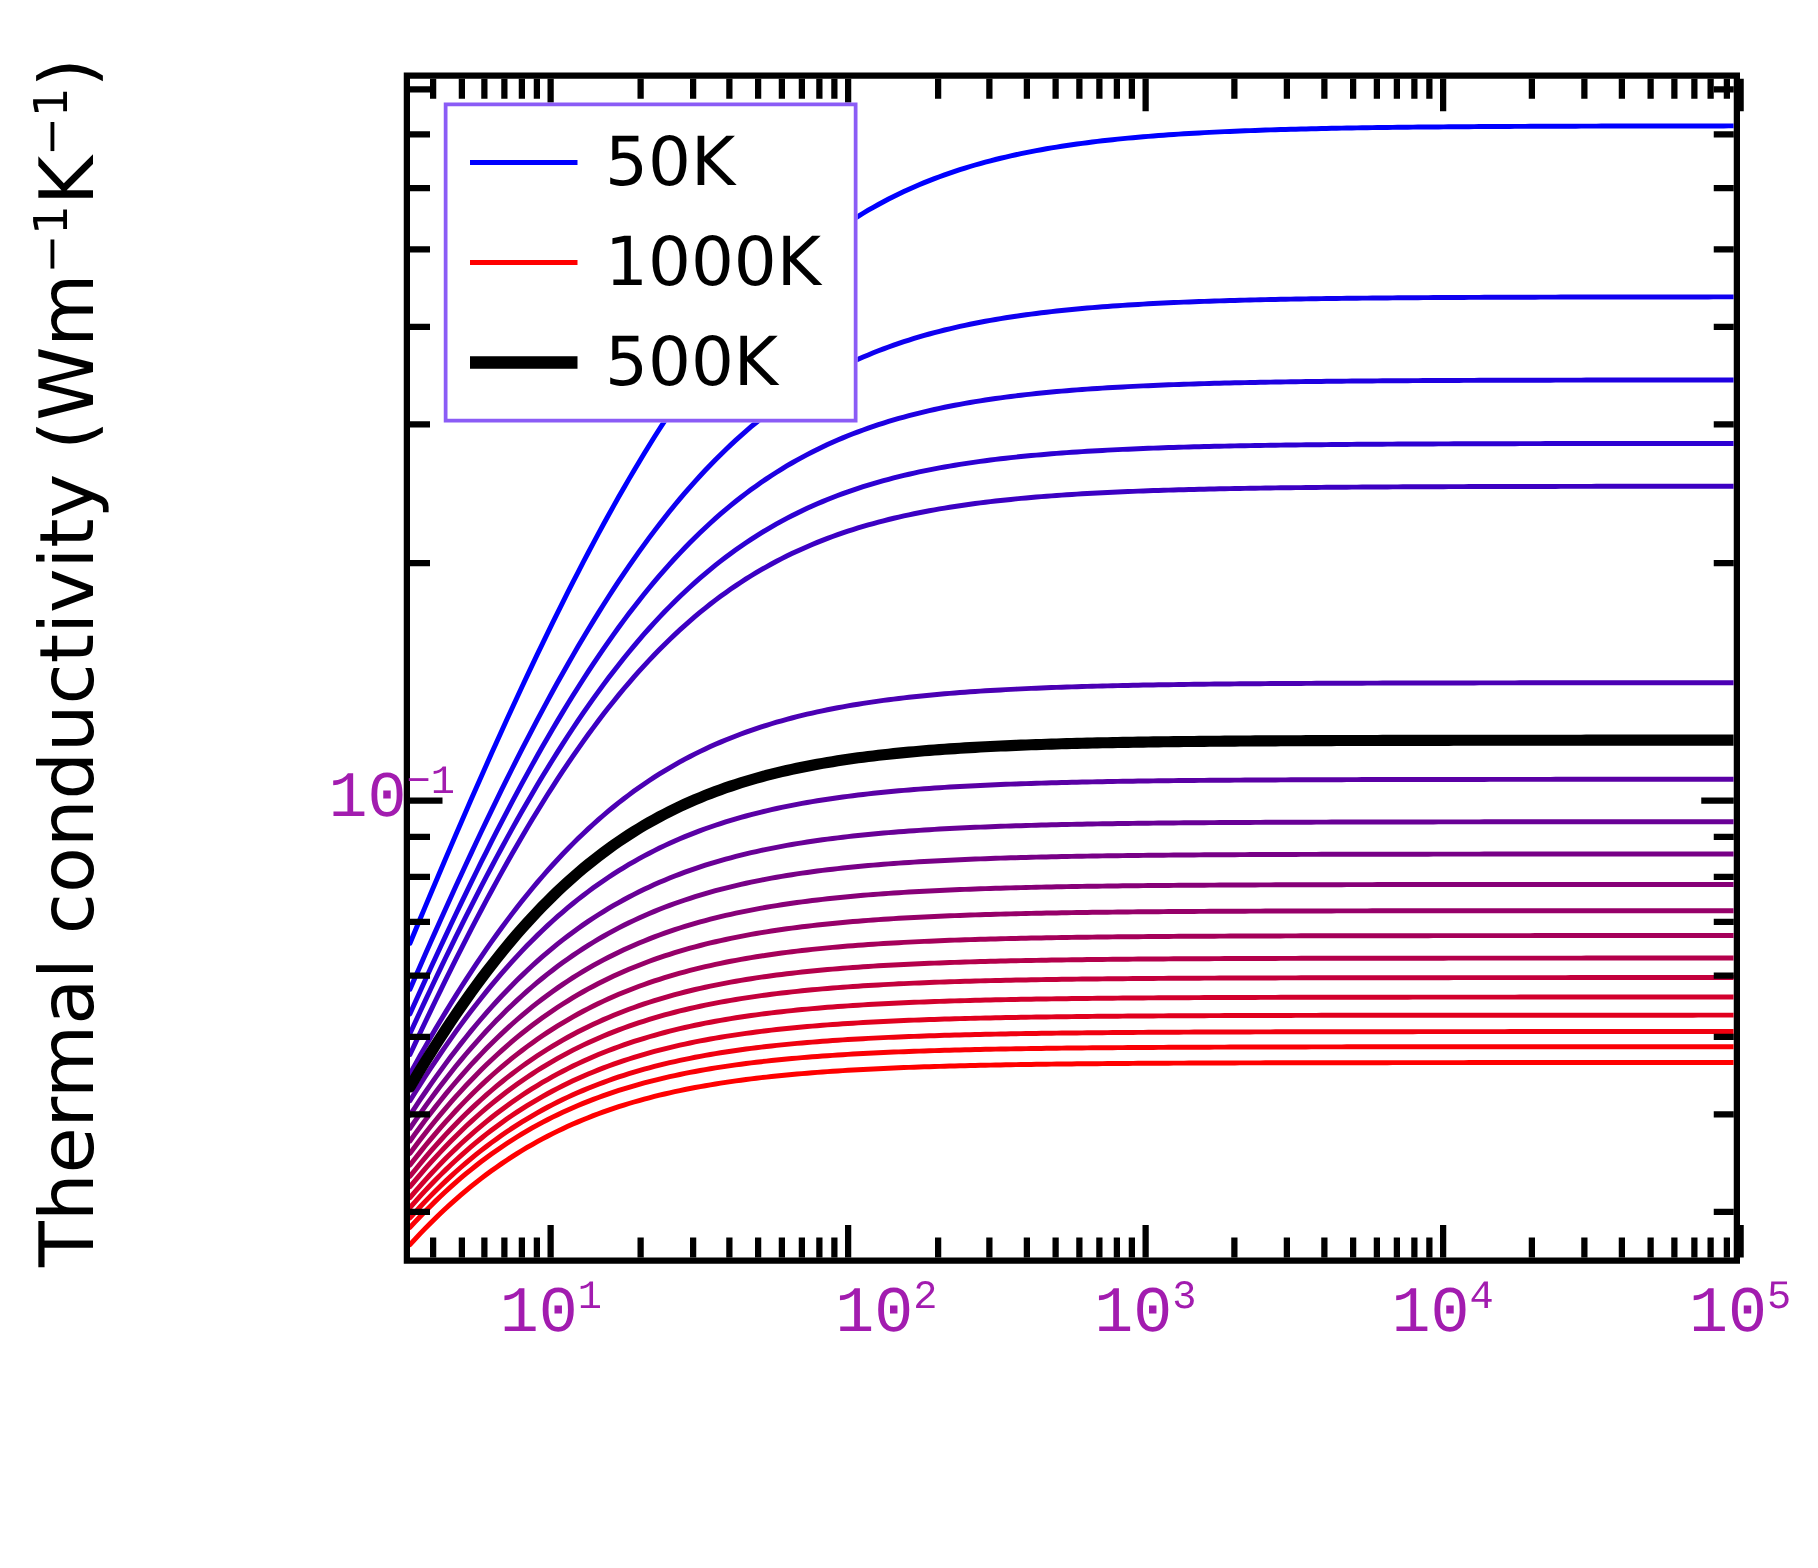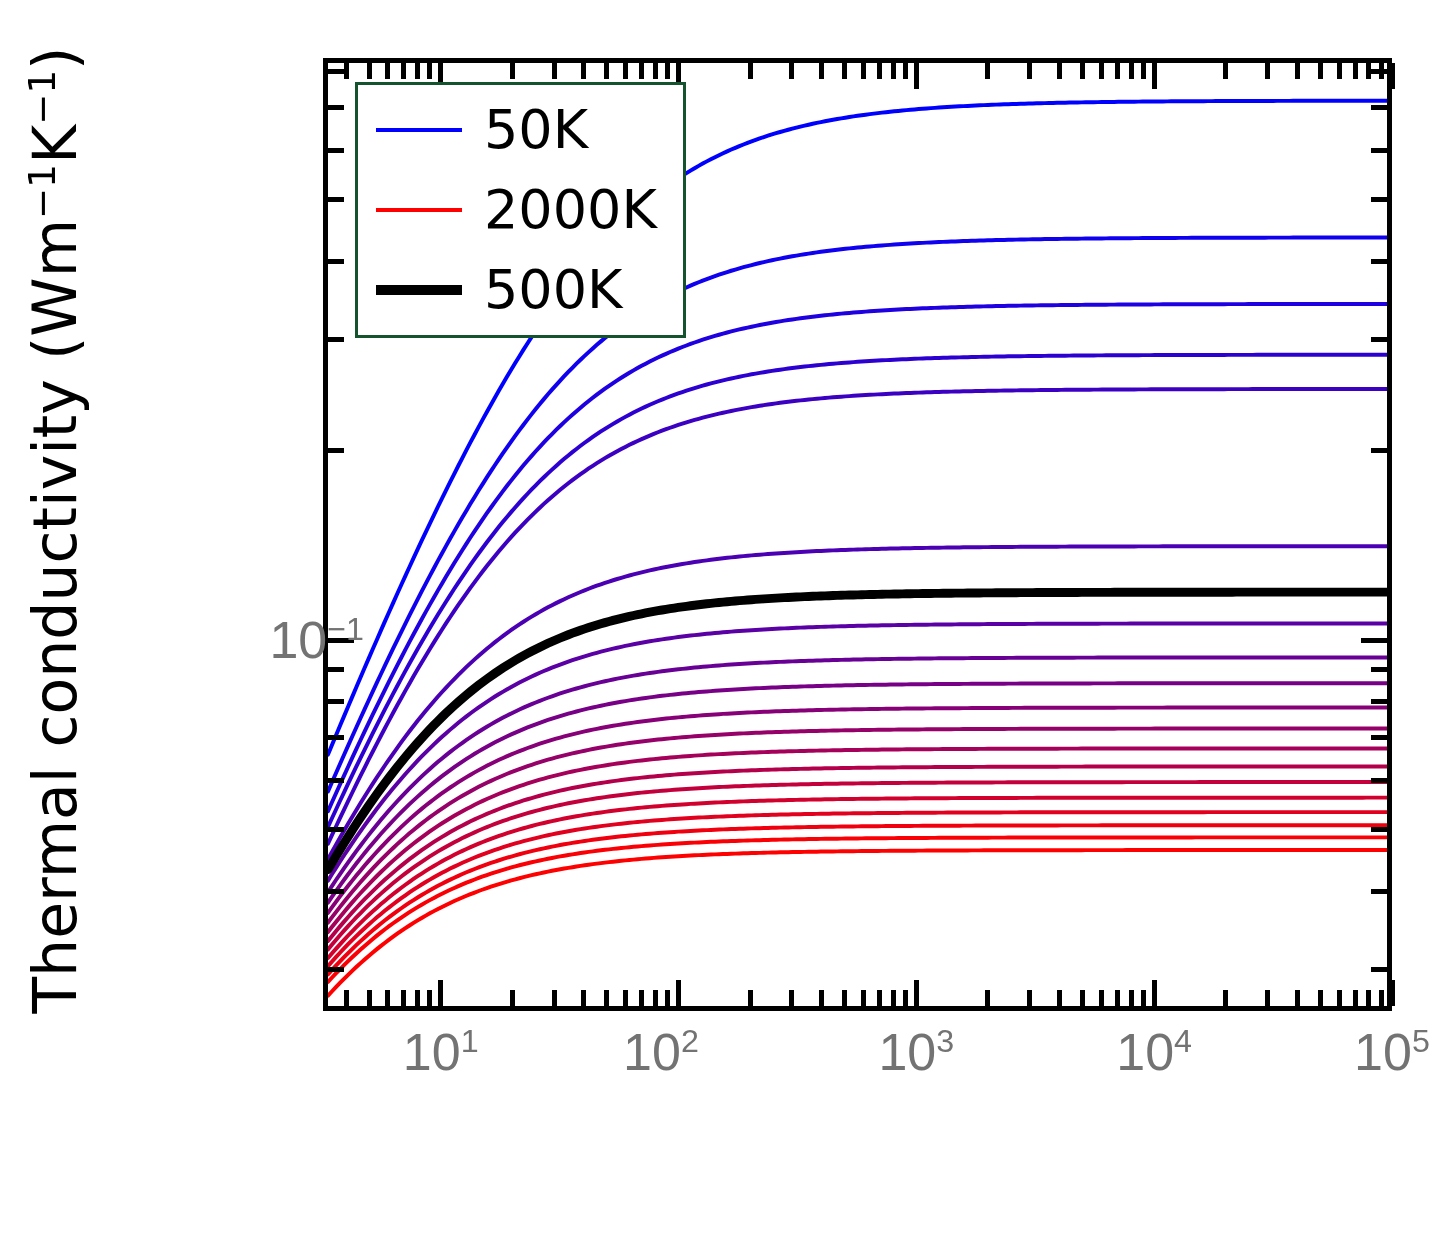--- a/index.html
+++ b/index.html
@@ -28,22 +28,22 @@
   .tick-x.minor{height:16px;}
   .tick-x.major{height:26px;}
   .tick-y-r{height:5px;}
   .tick-y-r.minor{width:16px;}
   .tick-y-r.major{width:26px;}
   .tick-x-t{top:58px;width:5px;}
   .tick-x-t.minor{height:16px;}
   .tick-x-t.major{height:26px;}
 
   
-  .tlabel{position:absolute;color:#737373;font-size:52px;line-height:1;white-space:nowrap;
-          font-family:Liberation Sans, sans-serif;}
+  .tlabel{position:absolute;color:#a21caf;font-size:52px;line-height:1;white-space:nowrap;
+          font-family:Liberation Mono, monospace;}
   .tlabel sup{font-size:0.62em;vertical-align:super;line-height:0;}
   .xlabel-tick{transform:translateX(-50%);top:1026px;}
   .ylabel-tick{right:1090px;transform:translateY(-50%);}
 
   
   #x-axis-title{
     position:absolute;left:0;right:0;top:1128px;text-align:center;
     font-size:60px;color:#000;font-family:"DejaVu Sans",sans-serif;
   }
   #y-axis-title-wrap{
@@ -52,21 +52,21 @@
   }
   #y-axis-title{
     transform:rotate(-90deg);white-space:nowrap;
     font-size:60px;color:#000;font-family:"DejaVu Sans",sans-serif;
   }
   #y-axis-title sup{font-size:0.62em;vertical-align:super;line-height:0;}
 
   
   #legend{
     position:absolute;left:355px;top:82px;
-    border:3px solid #14532d;background:#fff;
+    border:3px solid #8b5cf6;background:#fff;
     padding:18px 26px 18px 18px;
     display:flex;flex-direction:column;gap:26px;
     z-index:5;
   }
   .legend-row{display:flex;align-items:center;gap:22px;}
   .legend-swatch{width:86px;height:0;border-top-style:solid;}
   .legend-label{font-size:54px;color:#000;line-height:1;font-family:"DejaVu Sans",sans-serif;}
 </style>
 </head>
 <body>
@@ -218,35 +218,35 @@
       <div class="tick tick-y minor" style="top: 147.563px; left: 328px;"></div>
       <div class="tick tick-y-r minor" style="top: 147.563px; left: 1371px;"></div>
       <div class="tick tick-y minor" style="top: 105.385px; left: 328px;"></div>
       <div class="tick tick-y-r minor" style="top: 105.385px; left: 1371px;"></div>
       <div class="tick tick-y minor" style="top: 68.8496px; left: 328px;"></div>
       <div class="tick tick-y-r minor" style="top: 68.8496px; left: 1371px;"></div>
     </div>
 
   <div id="ticklabels-layer">
       <div class="tlabel xlabel-tick" style="left: 440.689px;"><span>10</span><sup>1</sup></div>
-      <div class="tlabel xlabel-tick" style="left: 661px;"><span>10</span><sup>2</sup></div>
+      <div class="tlabel xlabel-tick" style="left: 709px;"><span>10</span><sup>2</sup></div>
       <div class="tlabel xlabel-tick" style="left: 916.345px;"><span>10</span><sup>3</sup></div>
       <div class="tlabel xlabel-tick" style="left: 1154.17px;"><span>10</span><sup>4</sup></div>
       <div class="tlabel xlabel-tick" style="left: 1392px;"><span>10</span><sup>5</sup></div>
       <div class="tlabel ylabel-tick" style="top: 640.311px;"><span>10</span><sup>−1</sup></div>
     </div>
 
   <div id="legend">
       <div class="legend-row">
         <span class="legend-swatch" style="border-top-color: rgb(0, 0, 255); border-top-width: 4px;"></span>
         <span class="legend-label">50K</span>
       </div>
       <div class="legend-row">
         <span class="legend-swatch" style="border-top-color: rgb(255, 0, 0); border-top-width: 4px;"></span>
-        <span class="legend-label">2000K</span>
+        <span class="legend-label">1000K</span>
       </div>
       <div class="legend-row">
         <span class="legend-swatch" style="border-top-color: rgb(0, 0, 0); border-top-width: 10px;"></span>
         <span class="legend-label">500K</span>
       </div>
     </div>
 
 
 </div>
 

